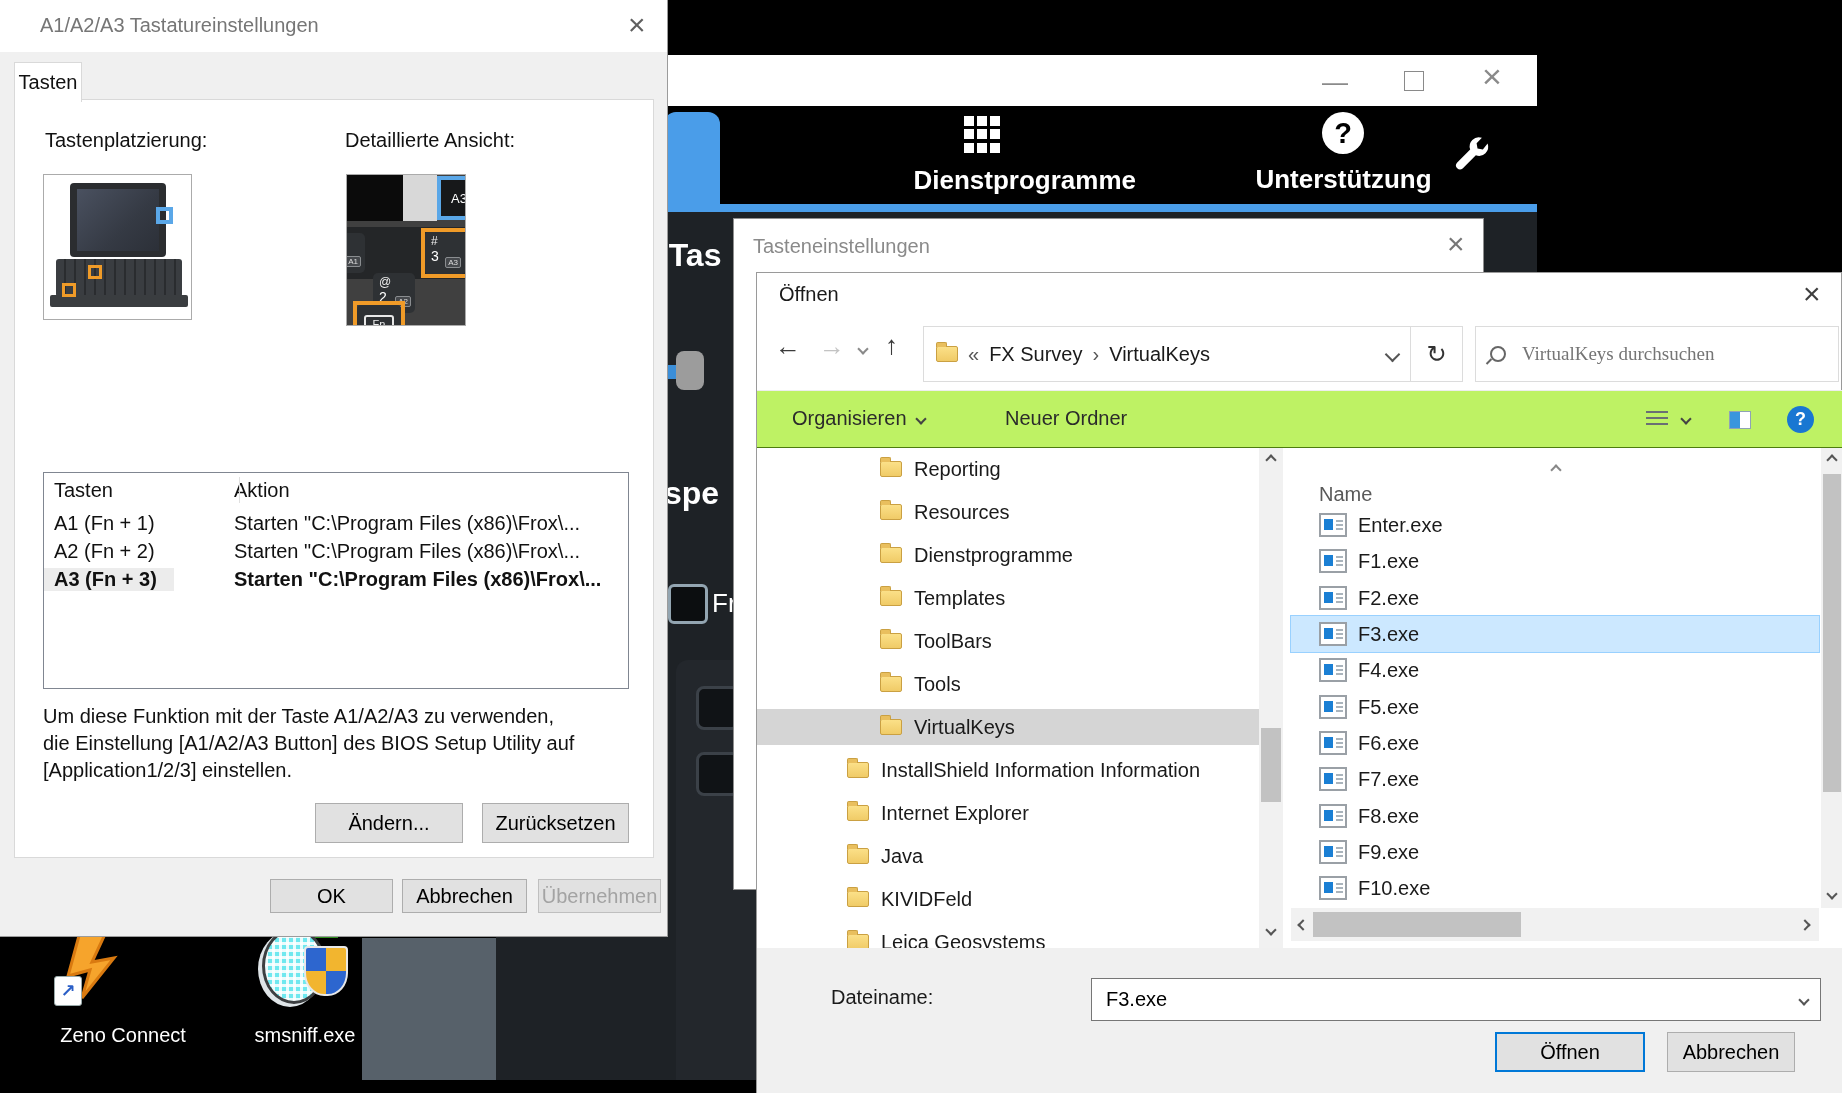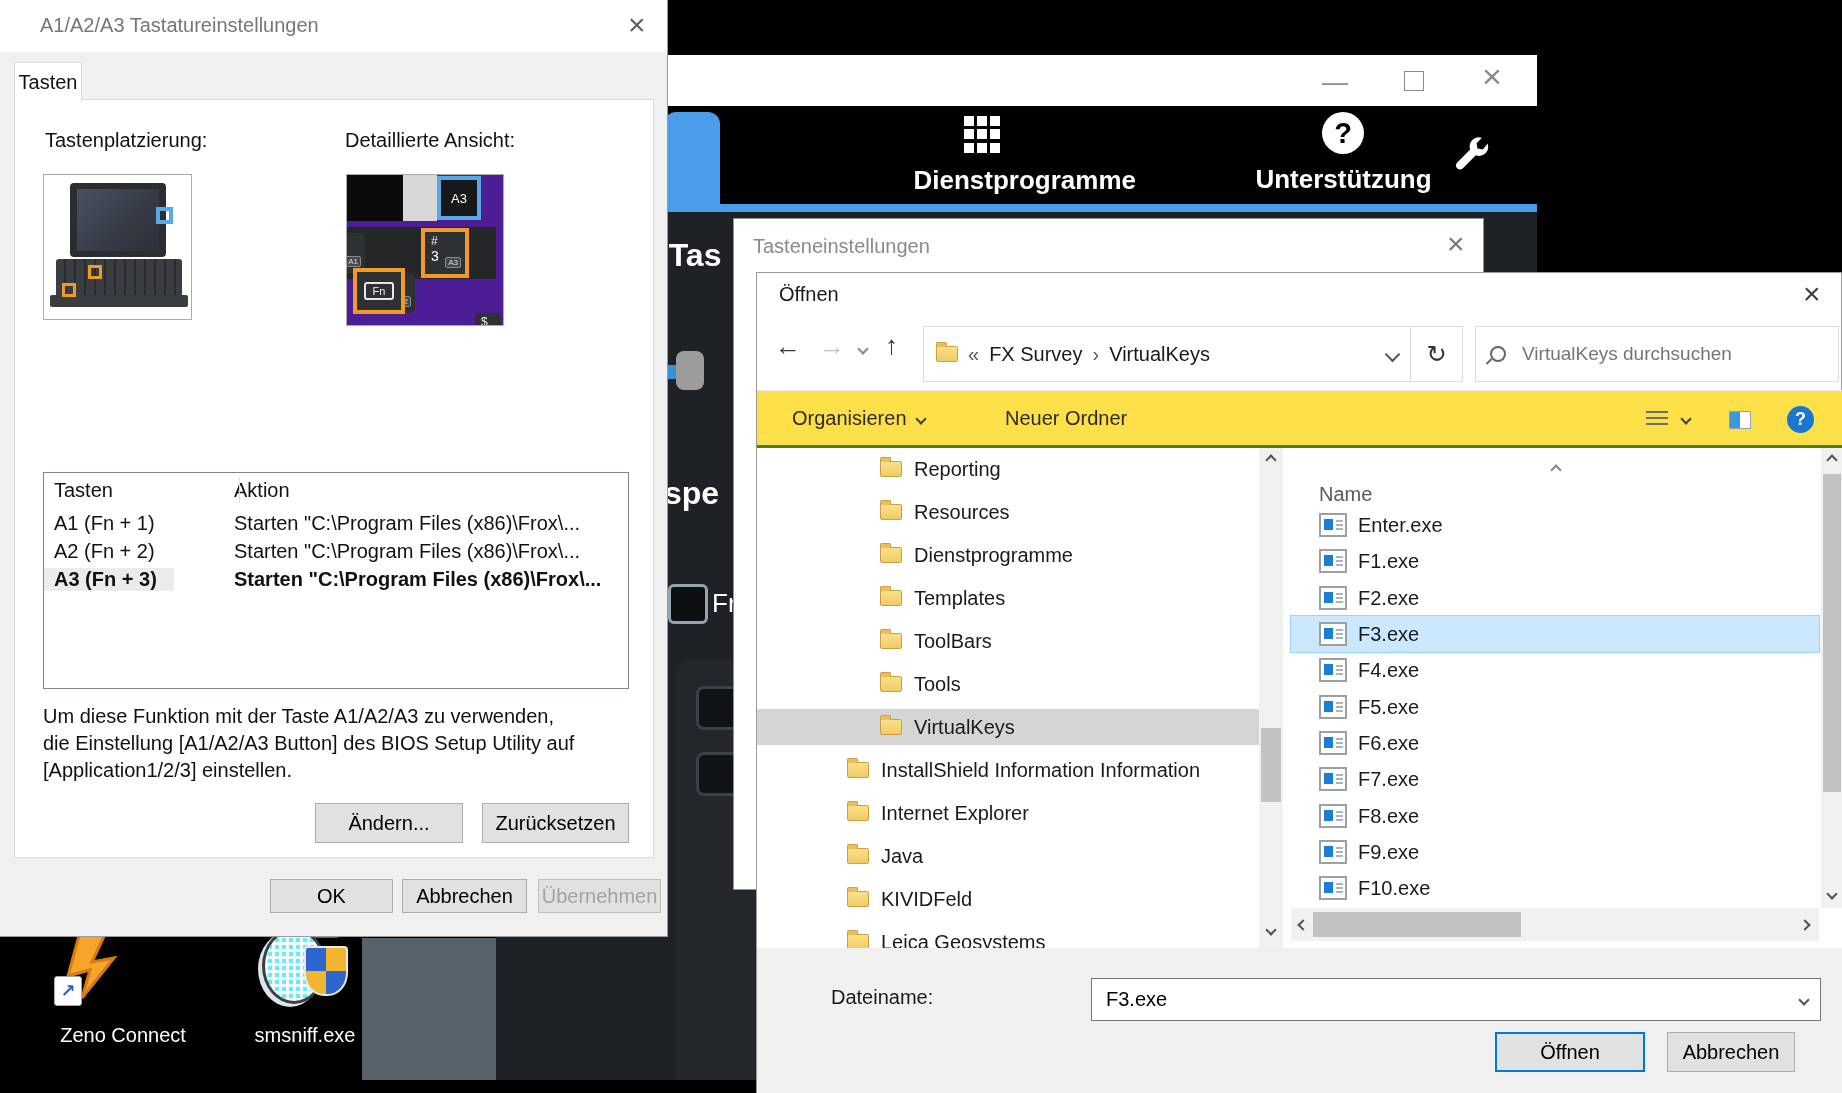--- a/index.html
+++ b/index.html
@@ -57,22 +57,22 @@
   .oframe{border:4px solid #f09b28;box-sizing:border-box;}
   .bframe{border:4px solid #5aa7e8;box-sizing:border-box;}
   
   #opendlg{left:756px;top:272px;width:1086px;height:821px;background:#fff;border:1px solid #9a9a9a;box-sizing:border-box;}
   .navglyph{font-size:26px;color:#3b3b3b;}
   .navglyph.disabled{color:#c3c3c3;}
   .bar-box{border:1px solid #dcdcdc;box-sizing:border-box;display:flex;align-items:center;background:#fff;}
   .crumb{font-size:20px;color:#1a1a1a;white-space:nowrap;}
   .crumb-sep{font-size:20px;color:#555;margin:0 10px;}
   #search-input{border:none;outline:none;font-size:19px;color:#757575;width:280px;background:transparent;
-                font-family:Liberation Sans, sans-serif;}
-  .toolbar-band{background:#fde047;border-bottom:3px solid #4d7c0f;border-top:1px solid #ededee;box-sizing:border-box;}
+                font-family:Liberation Serif, serif;}
+  .toolbar-band{background:#bef264;border-bottom:1px solid #4d7c0f;border-top:1px solid #ededee;box-sizing:border-box;}
   .tool-label{font-size:20px;color:#2b2b2b;}
   .fold{width:22px;height:16px;position:relative;background:linear-gradient(#fbe088,#f0cb67);
         border:1px solid #caa042;border-radius:2px;box-sizing:border-box;flex:none;}
   .fold::before{content:'';position:absolute;top:-5px;left:-1px;width:9px;height:4px;background:#e9bf5e;
         border:1px solid #caa042;border-bottom:none;border-radius:2px 2px 0 0;}
   .exe-ico{width:24px;height:20px;border:2px solid #9aa0a6;background:#fff;position:relative;box-sizing:content-box;flex:none;}
   .exe-ico::before{content:'';position:absolute;left:3px;top:4px;width:9px;height:11px;background:#1a7fd4;}
   .exe-ico::after{content:'';position:absolute;right:2px;top:5px;width:7px;height:10px;
         background:repeating-linear-gradient(#aab4bc 0 2px,#fff 2px 4px);}
   .tree-row{position:absolute;display:flex;align-items:center;height:36px;font-size:20px;color:#1a1a1a;width:502px;box-sizing:border-box;}
@@ -359,21 +359,21 @@
         <div class="abs" style="left:7px;top:6px;width:82px;height:62px;background:linear-gradient(135deg,#4a5160 0%,#353a44 60%,#2c3038 100%);"></div>
       </div>
       <div class="abs bframe" style="left:112px;top:32px;width:17px;height:17px;"></div>
       <div class="abs" style="left:12px;top:84px;width:126px;height:38px;background:#2a2c2f;border-radius:3px;
            background-image:repeating-linear-gradient(90deg,#3a3d41 0 8px,#2a2c2f 8px 10px),repeating-linear-gradient(#3a3d41 0 6px,#2a2c2f 6px 9px);"></div>
       <div class="abs" style="left:6px;top:120px;width:138px;height:12px;background:#3a3d40;border-radius:2px;"></div>
       <div class="abs oframe" style="left:44px;top:90px;width:14px;height:14px;border-width:3px;"></div>
       <div class="abs oframe" style="left:18px;top:108px;width:14px;height:14px;border-width:3px;"></div>
     </div>
 
-    <div class="abs" style="left:346px;top:174px;width:158px;height:152px;background:#4c1d95;border:1px solid #ababab;box-sizing:border-box;overflow:hidden;">
+    <div class="abs" style="left:346px;top:174px;width:120px;height:152px;background:#404040;border:1px solid #ababab;box-sizing:border-box;overflow:hidden;">
       <div class="abs" style="left:0;top:0;width:56px;height:46px;background:#0b0b0b;"></div>
       <div class="abs" style="left:56px;top:0;width:34px;height:46px;background:#d8d8d8;"></div>
       <div class="abs bframe" style="left:90px;top:1px;width:44px;height:44px;background:#17181a;display:flex;align-items:center;justify-content:center;">
         <span style="color:#fff;font-size:13px;">A3</span>
       </div>
       <div class="abs" style="left:0;top:52px;width:149px;height:52px;background:#242628;">
         <div class="key abs" style="left:-10px;top:6px;width:28px;height:40px;">
           <span class="badge">A1</span>
         </div>
         <div class="key abs" style="left:26px;top:6px;width:42px;height:40px;">
@@ -386,21 +386,21 @@
             <span class="sym">#</span>
             <span class="num">3</span>
             <span class="badge">A3</span>
           </div>
         </div>
         <div class="key abs" style="left:128px;top:6px;width:26px;height:40px;">
           <span class="sym">$</span>
 
         </div>
       </div>
-      <div class="abs oframe" style="left:6px;top:93px;width:52px;height:46px;">
+      <div class="abs oframe" style="left:6px;top:126px;width:52px;height:46px;">
         <div class="key" style="width:100%;height:100%;border-radius:4px;display:flex;align-items:center;justify-content:center;">
           <span style="border:2px solid #e8e8e8;border-radius:3px;color:#eee;font-size:11px;padding:1px 7px;">Fn</span>
         </div>
       </div>
     </div>
 
     <div class="abs kb-table" style="left:43px;top:472px;width:586px;height:217px;">
       <div class="kb-row" style="top:2px;height:30px;">
         <div class="kb-col1">Tasten</div>
         <div>Aktion</div>

